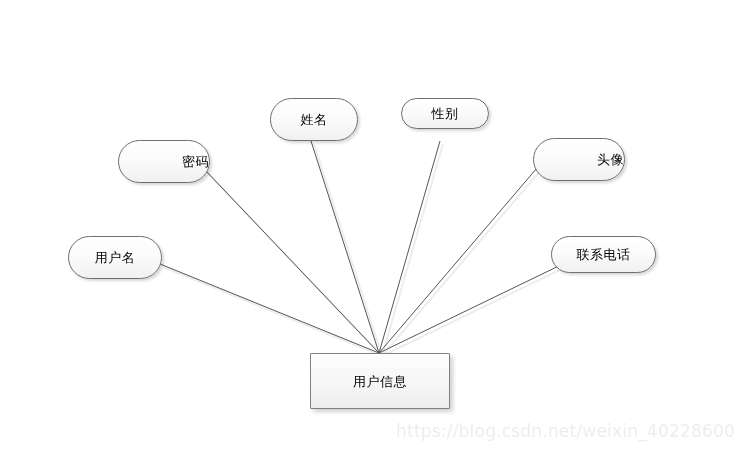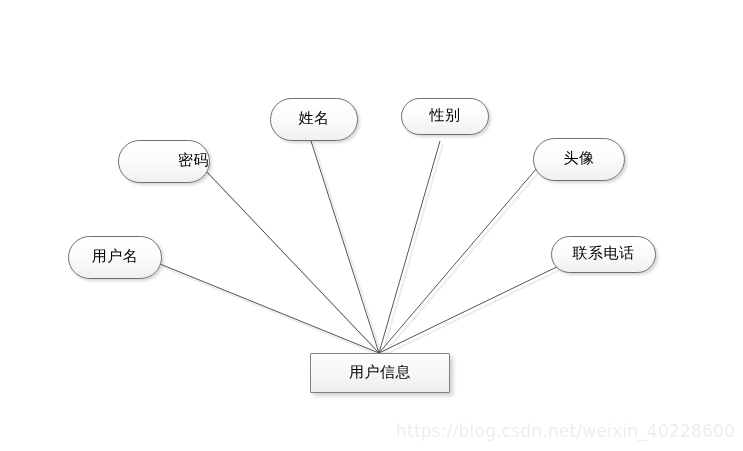--- a/index.html
+++ b/index.html
@@ -28,22 +28,22 @@
   }
   .node {
     position: absolute;
     box-sizing: border-box;
     display: flex;
     align-items: center;
     justify-content: center;
     background: linear-gradient(to bottom, #ffffff 0%, #fbfbfb 45%, #f1f1f1 100%);
     border: 1px solid #6f6f6f;
     color: #000000;
-    font-family: Liberation Mono, monospace;
-    font-size: 15px;
+    font-family: Liberation Sans, sans-serif;
+    font-size: 13px;
     line-height: 1;
     white-space: nowrap;
     letter-spacing: 0.5px;
     box-shadow: 2px 2px 3px rgba(0,0,0,0.16);
   }
   .node.attribute {
     border-radius: 999px;
   }
   .node.entity {
     border-radius: 1px;
@@ -83,38 +83,38 @@
     <g id="edges">
         <line x1="160" y1="264" x2="379" y2="353" stroke="#555555" stroke-width="1"></line>
         <line x1="205" y1="170" x2="379" y2="353" stroke="#555555" stroke-width="1"></line>
         <line x1="311" y1="141" x2="379" y2="353" stroke="#555555" stroke-width="1"></line>
         <line x1="440" y1="141" x2="379" y2="353" stroke="#555555" stroke-width="1"></line>
         <line x1="537" y1="168" x2="379" y2="353" stroke="#555555" stroke-width="1"></line>
         <line x1="567" y1="262" x2="379" y2="353" stroke="#555555" stroke-width="1"></line>
       </g>
   </svg>
 
-  <div class="node entity" id="entity-node" style="left: 310px; top: 353px; width: 140px; height: 40px;">
+  <div class="node entity" id="entity-node" style="left: 310px; top: 353px; width: 140px; height: 56px;">
     <span class="node-label">用户信息</span>
   </div>
 
   <div id="attribute-nodes">
       <div class="node attribute" style="left: 68px; top: 236px; width: 94px; height: 43px; text-align: right;">
         <span class="node-label">用户名</span>
       </div>
       <div class="node attribute" style="left: 118px; top: 140px; width: 92px; height: 43px; justify-content: flex-end;">
         <span class="node-label">密码</span>
       </div>
       <div class="node attribute" style="left: 270px; top: 98px; width: 88px; height: 43px;">
         <span class="node-label">姓名</span>
       </div>
-      <div class="node attribute" style="left: 401px; top: 98px; width: 88px; height: 37px; text-align: center;">
+      <div class="node attribute" style="left: 401px; top: 98px; width: 88px; height: 31px; text-align: center;">
         <span class="node-label">性别</span>
       </div>
-      <div class="node attribute" style="left: 533px; top: 138px; width: 92px; height: 43px;">
+      <div class="node attribute" style="left: 533px; top: 138px; width: 92px; height: 43px; justify-content: flex-end;">
         <span class="node-label">头像</span>
       </div>
       <div class="node attribute" style="left: 551px; top: 236px; width: 105px; height: 37px;">
         <span class="node-label">联系电话</span>
       </div>
     </div>
 
   <div id="watermark">https://blog.csdn.net/weixin_40228600</div>
 
 </div>

